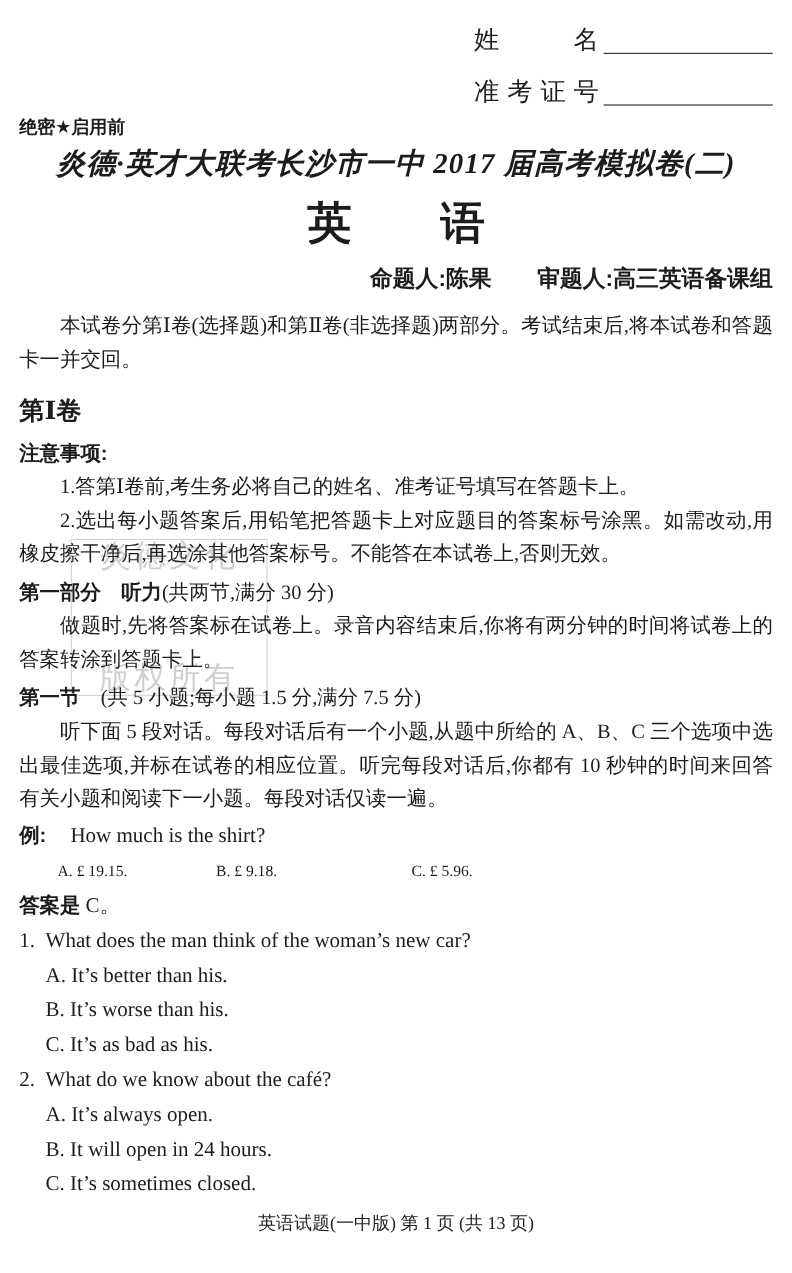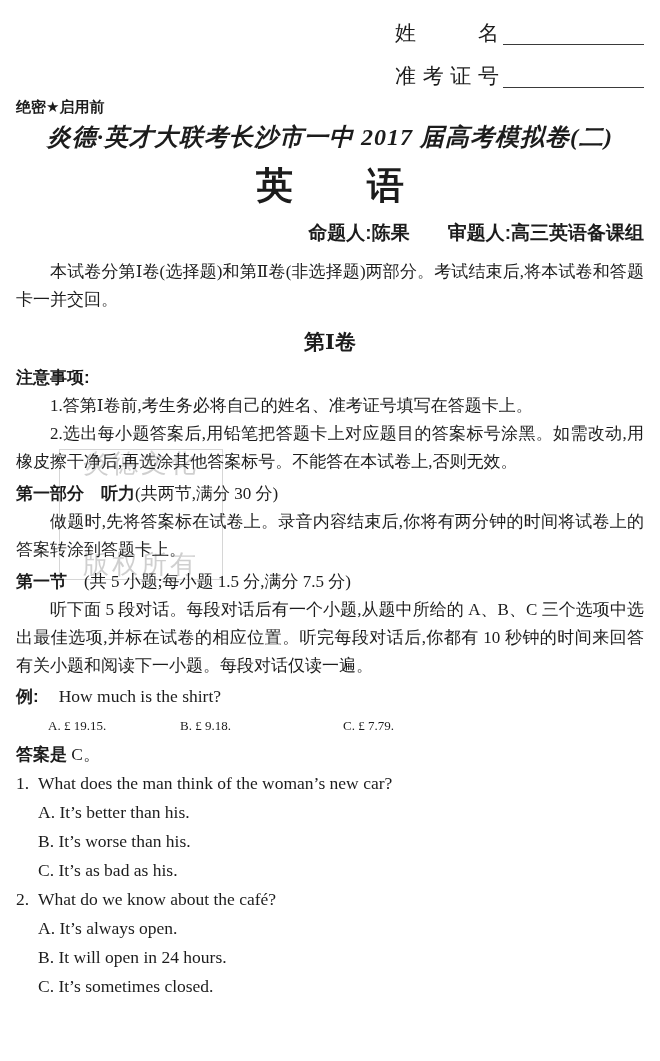--- a/index.html
+++ b/index.html
@@ -73,21 +73,21 @@
   }
   .byline .gap { display: inline-block; width: 38px; }
 
   
   .para {
     font-size: 17px; line-height: 28px;
     text-align: justify; text-indent: 2em;
   }
   .intro { margin-top: 13px; }
   .vol-title {
-    margin-top: 12px; text-align: center;
+    margin-top: 12px; text-align: left;
     font-weight: bold; font-size: 21px; line-height: 32px;
   }
   .notes-title {
     margin-top: 6px;
     font-family: "Liberation Sans", "DejaVu Sans", sans-serif;
     font-weight: bold; font-size: 17px; line-height: 28px;
   }
   .note { text-indent: 2em; }
 
   .sec-line { margin-top: 3px; font-size: 17px; line-height: 29px; }
@@ -169,21 +169,21 @@
       <span class="h-sans">第一节</span><span class="h2gap"></span><span class="kai">(共 5 小题;每小题 1.5 分,满分 7.5 分)</span>
     </div>
     <div class="para">听下面 5 段对话。每段对话后有一个小题,从题中所给的 A、B、C 三个选项中选出最佳选项,并标在试卷的相应位置。听完每段对话后,你都有 10 秒钟的时间来回答有关小题和阅读下一小题。每段对话仅读一遍。</div>
 
     <div class="ex-line">
       <span class="h-sans">例:</span><span class="exgap"></span><span class="eng">How much is the shirt?</span>
     </div>
     <div class="opt-row">
       <span class="opt-a">A. £ 19.15.</span>
       <span class="opt-b">B. £ 9.18.</span>
-      <span class="opt-c">C. £ 7.79.</span>
+      <span class="opt-c">C. £ 5.96.</span>
     </div>
     <div class="answer-line">
       <span class="h-sans">答案是</span>
       <span class="eng">C。</span>
     </div>
 
     <div class="q-block">
       <div class="q-line">
         <span class="q-num">1.</span>
         <span>What does the man think of the woman’s new car?</span>
@@ -196,15 +196,16 @@
     <div class="q-block">
       <div class="q-line">
         <span class="q-num">2.</span>
         <span>What do we know about the café?</span>
       </div>
       <div class="q-opt">A. It’s always open.</div>
       <div class="q-opt">B. It will open in 24 hours.</div>
       <div class="q-opt">C. It’s sometimes closed.</div>
     </div>
 
+    <div class="footer">英语试题(一中版) 第 1 页 (共 13 页)</div>
 
   </div>
 </div>
 
 </body></html>

